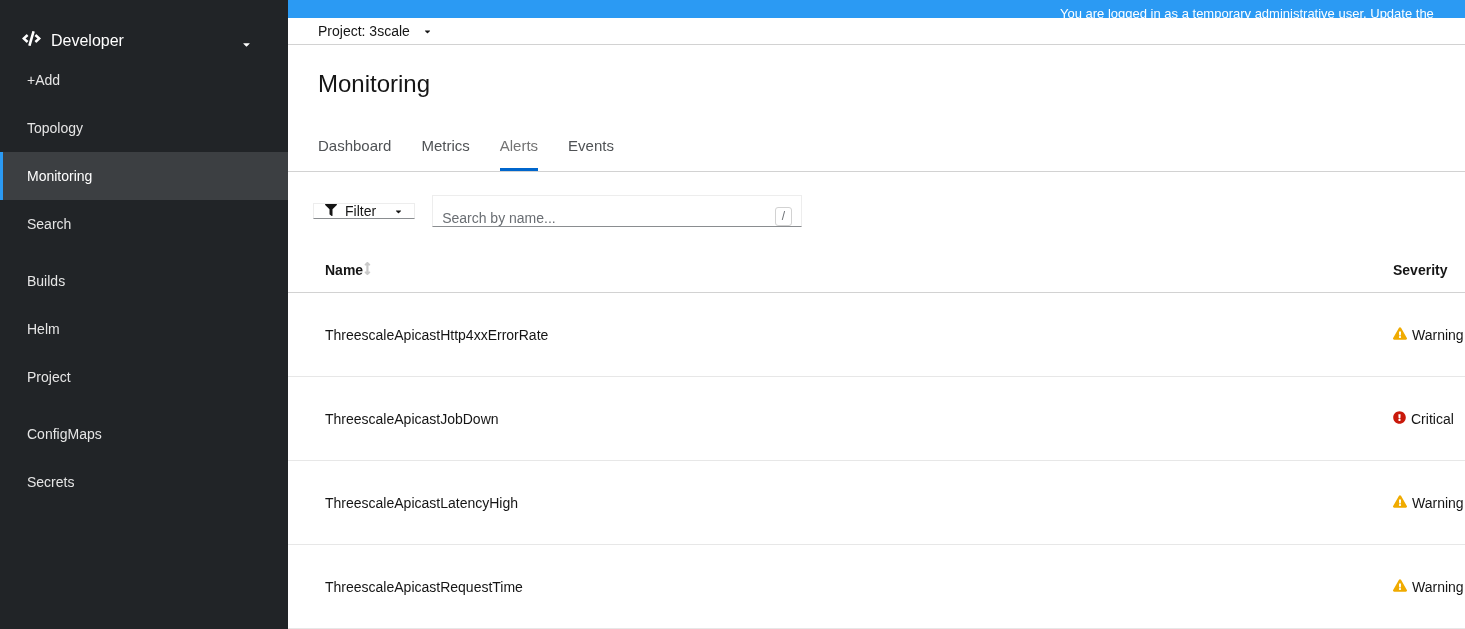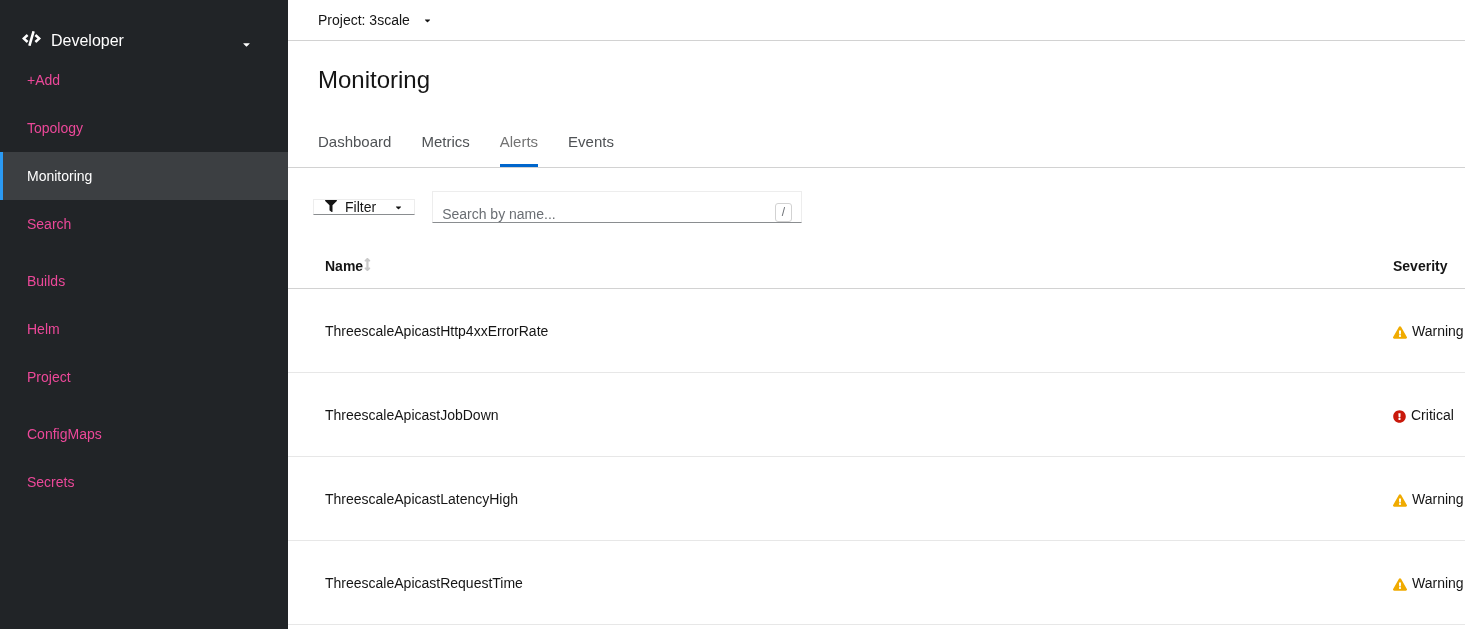--- a/index.html
+++ b/index.html
@@ -33,21 +33,21 @@
   .perspective .caret { margin-left: auto; display: flex; }
   .nav-section { list-style: none; }
   .nav-section.s1 { margin-top: 6px; }
   .nav-section.s2, .nav-section.s3 { margin-top: 9px; }
   .nav-item {
     height: 48px;
     display: flex;
     align-items: center;
     padding-left: 24px;
     font-size: 14px;
-    color: #ec4899;
+    color: #e5e5e5;
     cursor: pointer;
     border-left: 3px solid transparent;
   }
   .nav-item.active {
     background: #3c3f42;
     border-left-color: #2b9af3;
     color: #fff;
   }
 
   
@@ -162,21 +162,21 @@
     min-width: 0;
     padding-left: 37px;
     display: flex;
     align-items: flex-start;
     white-space: nowrap;
   }
   .cell-severity {
     width: 72px;
     flex: none;
     display: flex;
-    align-items: flex-end;
+    align-items: flex-start;
     gap: 5px;
     white-space: nowrap;
   }
   .sort-icon { display: flex; }
   .sev-icon { display: flex; flex: none; }
 </style>
 </head>
 <body>
 
 <aside class="sidebar">
@@ -206,20 +206,23 @@
       <li class="nav-item">Project</li>
     </ul>
     <ul class="nav-section s3">
       <li class="nav-item">ConfigMaps</li>
       <li class="nav-item">Secrets</li>
     </ul>
   </nav>
 </aside>
 
 <div class="main">
+  <div class="banner">
+    <span>You are logged in as a temporary administrative user. Update the </span>
+  </div>
 
   <div class="project-bar">
     <span>Project: 3scale</span>
     <span class="caret">
       <svg width="9" height="9" viewBox="0 0 320 512" fill="#151515">
           <path d="M31.3 192h257.3c17.8 0 26.7 21.5 14.1 34.1L174.1 354.8c-7.8 7.8-20.5 7.8-28.3 0L17.2 226.1C4.6 213.5 13.5 192 31.3 192z"></path>
         </svg>
     </span>
   </div>
 

